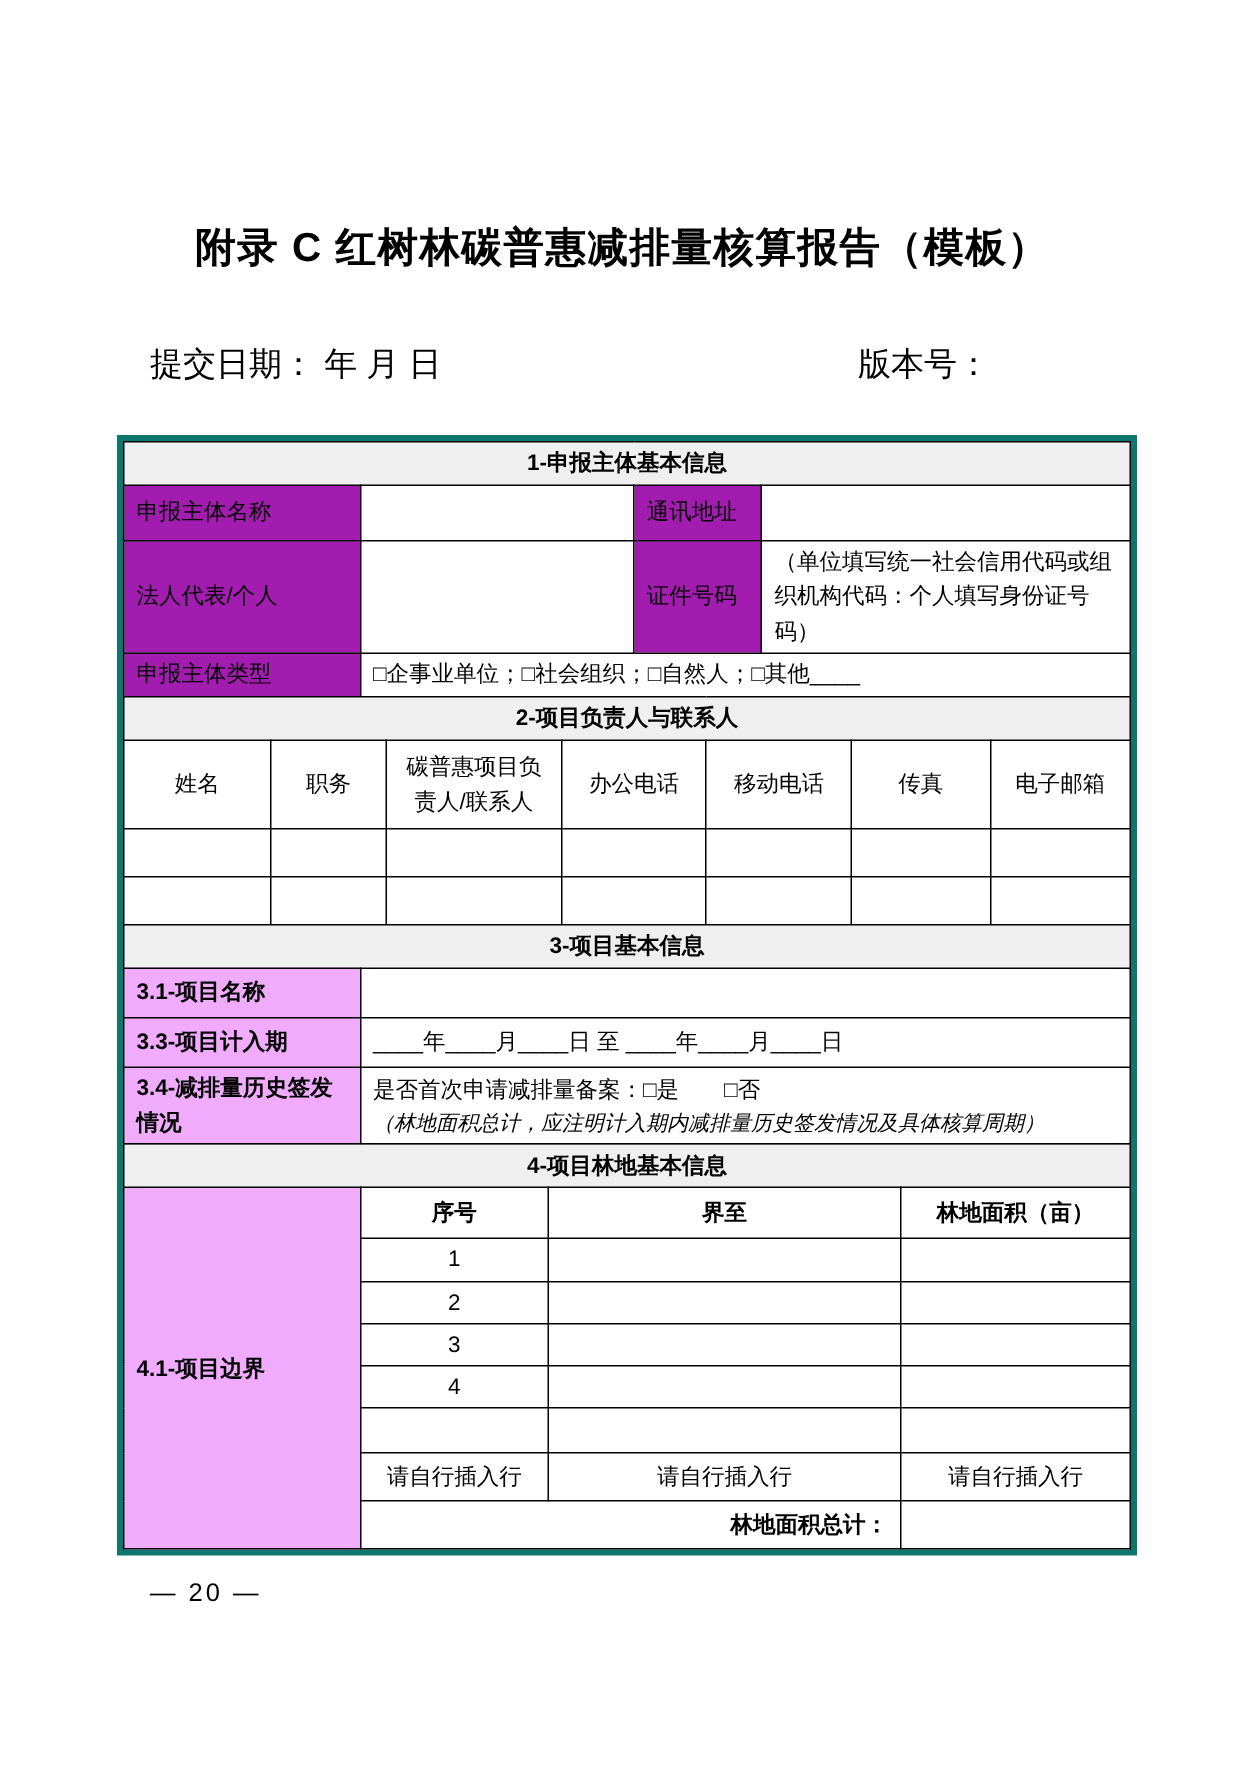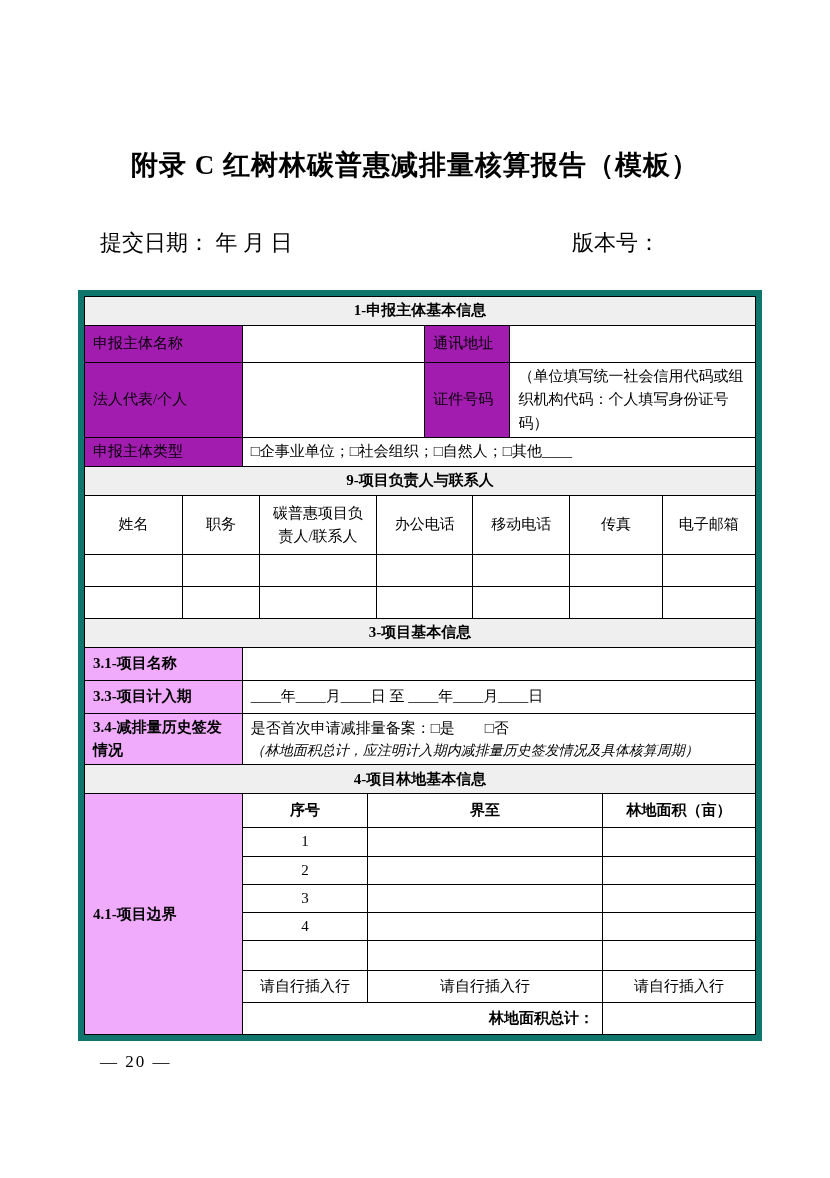--- a/index.html
+++ b/index.html
@@ -1,32 +1,32 @@
 <!DOCTYPE html>
 <html><head>
 <meta charset="utf-8">
 <style>
   html,body{margin:0;padding:0;}
   .page{
     width:830px;height:1178px;background:#ffffff;position:relative;
-    font-family:Liberation Serif, serif;color:#000;
+    font-family:Liberation Sans, sans-serif;color:#000;
     overflow:hidden;
   }
   .doc-title{
     position:absolute;top:147px;left:0;width:830px;text-align:center;
     font-size:27px;font-weight:bold;letter-spacing:1px;
   }
   .meta-row{
     position:absolute;top:228px;left:0;width:830px;box-sizing:border-box;
     padding:0 170px 0 100px;display:flex;justify-content:space-between;
     font-size:22px;
   }
   .tbl-wrap{
     position:absolute;top:290px;left:78px;width:672px;
-    border:6px solid #0f766e;box-sizing:content-box;
+    border:4px solid #0f766e;box-sizing:content-box;
   }
   table{width:100%;border-collapse:collapse;table-layout:fixed;}
   table + table{margin-top:-1px;}
   td{
     border:1px solid #000;padding:2px 8px;font-size:15px;
     line-height:1.55;vertical-align:middle;word-break:break-all;
     box-sizing:border-box;
   }
   .sec-head{
     background:#efefef;font-weight:bold;text-align:center;height:29px;
@@ -106,21 +106,21 @@
           <col style="width:14.6%">
           <col style="width:11.5%">
           <col style="width:17.4%">
           <col style="width:14.4%">
           <col style="width:14.4%">
           <col style="width:13.8%">
           <col style="width:13.9%">
         </colgroup>
       <tbody>
           <tr>
-            <td class="sec-head" colspan="7">9-项目负责人与联系人</td>
+            <td class="sec-head" colspan="7">2-项目负责人与联系人</td>
           </tr>
       <tr class="s2-head">
         <td class="ctr">姓名</td>
         <td class="ctr">职务</td>
         <td class="ctr">碳普惠项目负责人/联系人</td>
         <td class="ctr">办公电话</td>
         <td class="ctr">移动电话</td>
         <td class="ctr">传真</td>
         <td class="ctr">电子邮箱</td>
       </tr>

